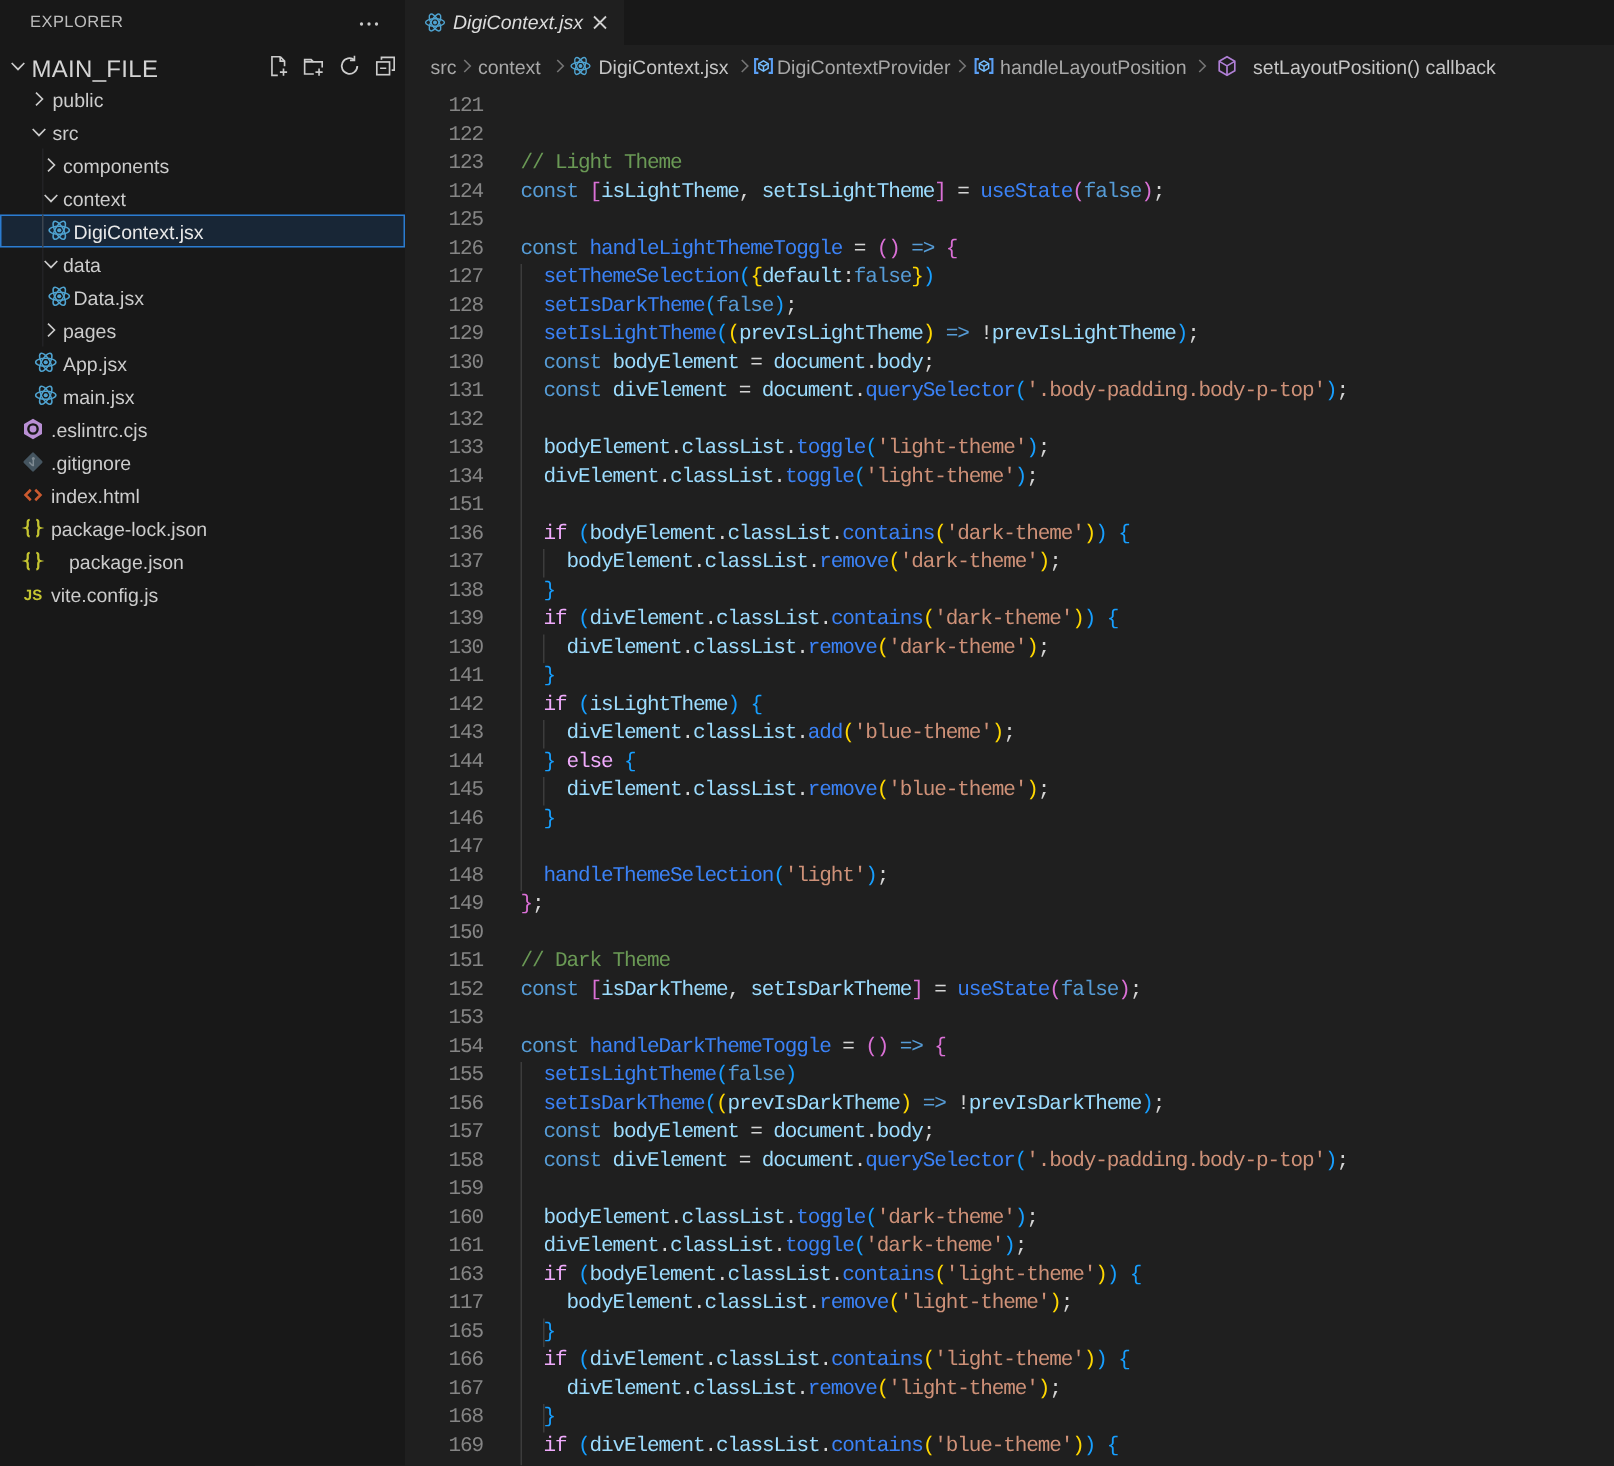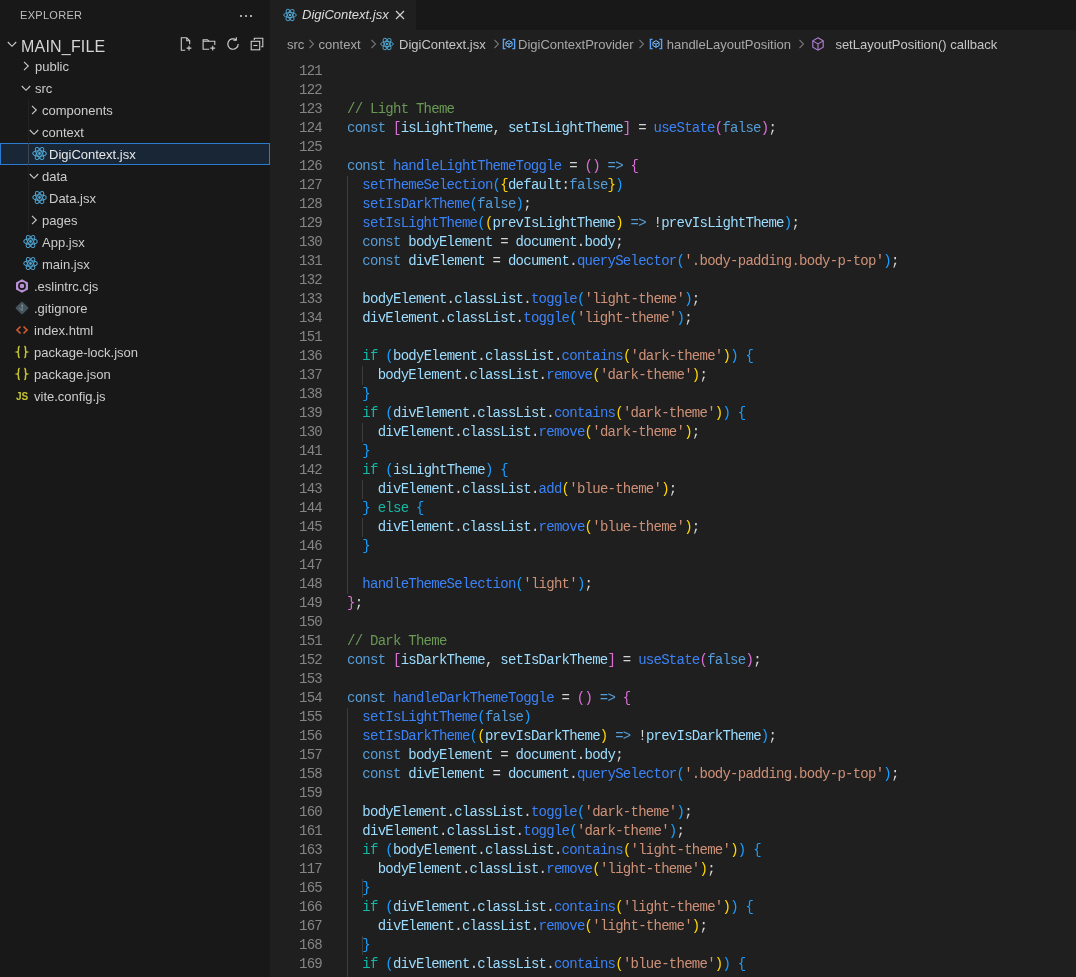--- a/index.html
+++ b/index.html
@@ -20,21 +20,21 @@
 #tabx{position:absolute;left:122px;top:7px}
 #crumbs{position:absolute;left:270px;top:30px;width:806px;height:28px;background:#1f1f1f}
 .bcl{position:absolute;top:7px;font-size:13px;color:#a8a8a8;white-space:nowrap}
 .bcl.bright{color:#c6c6c6}
 .bcic{position:absolute;width:16px;height:16px}
 #editor{position:absolute;left:270px;top:58px;width:806px;height:919px;background:#1f1f1f;overflow:hidden;padding-top:3.5px}
 .row{position:relative;height:19px;white-space:pre;font-family:"Liberation Mono",monospace;font-size:14px;line-height:19px;letter-spacing:-0.74px}
 .num{display:inline-block;width:52px;text-align:right;color:#858585}
 .ct{margin-left:25px}
 .guide{position:absolute;width:1px;background:#3c3c3c}
-.v{color:#9cdcfe}.k{color:#569cd6}.c{color:#14b8a6}.f{color:#3b82f6}
+.v{color:#9cdcfe}.k{color:#569cd6}.c{color:#f0abfc}.f{color:#3b82f6}
 .s{color:#ce9178}.p{color:#d4d4d4}.cm{color:#6a9955}
 .b1{color:#ffd700}.b2{color:#da70d6}.b3{color:#179fff}
 </style></head>
 <body>
 <div id="sidebar">
   <div id="sb-head">EXPLORER</div>
   <div id="sb-dots"><svg width="16" height="16" viewBox="0 0 16 16" fill="#cccccc">
         <circle cx="3" cy="8" r="1.1"></circle>
         <circle cx="8" cy="8" r="1.1"></circle>
         <circle cx="13" cy="8" r="1.1"></circle>
@@ -171,21 +171,21 @@
 <div class="trow" style="top:341px">
       <span class="ticon" style="left:14px"><svg width="16" height="16" viewBox="0 0 16 16">
           <path d="M5.8 2.5c-1.6 0-1.3 1.6-1.3 2.7S4.8 7.6 3.3 8c1.5.4 1.2 1.7 1.2 2.8s-.3 2.7 1.3 2.7M10.2 2.5c1.6 0 1.3 1.6 1.3 2.7s-.3 2.4 1.2 2.8c-1.5.4-1.2 1.7-1.2 2.8s.3 2.7-1.3 2.7" stroke="#c5c531" stroke-width="1.5" fill="none"></path>
         </svg></span>
       <span class="tlabel " style="left:34px">package-lock.json</span>
     </div>
 <div class="trow" style="top:363px">
       <span class="ticon" style="left:14px"><svg width="16" height="16" viewBox="0 0 16 16">
           <path d="M5.8 2.5c-1.6 0-1.3 1.6-1.3 2.7S4.8 7.6 3.3 8c1.5.4 1.2 1.7 1.2 2.8s-.3 2.7 1.3 2.7M10.2 2.5c1.6 0 1.3 1.6 1.3 2.7s-.3 2.4 1.2 2.8c-1.5.4-1.2 1.7-1.2 2.8s.3 2.7-1.3 2.7" stroke="#c5c531" stroke-width="1.5" fill="none"></path>
         </svg></span>
-      <span class="tlabel " style="left:34px">package.json</span>
+      <span class="tlabel " style="left:46px">package.json</span>
     </div>
 <div class="trow" style="top:385px">
       <span class="ticon" style="left:14px"><svg width="16" height="16" viewBox="0 0 16 16">
           <text x="8" y="12" font-family="Liberation Sans" font-size="10" font-weight="bold" fill="#c5c531" text-anchor="middle">JS</text>
         </svg></span>
       <span class="tlabel " style="left:34px">vite.config.js</span>
     </div>
 </div>
 <div id="tabbar">
   <div id="tab1">

